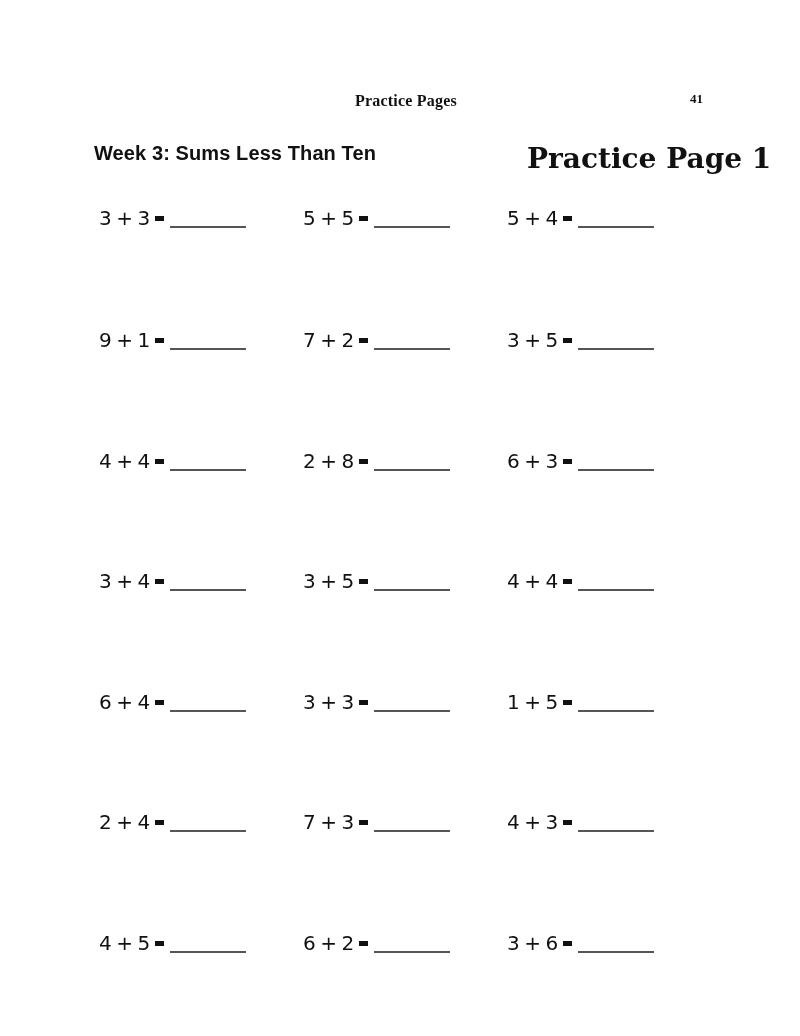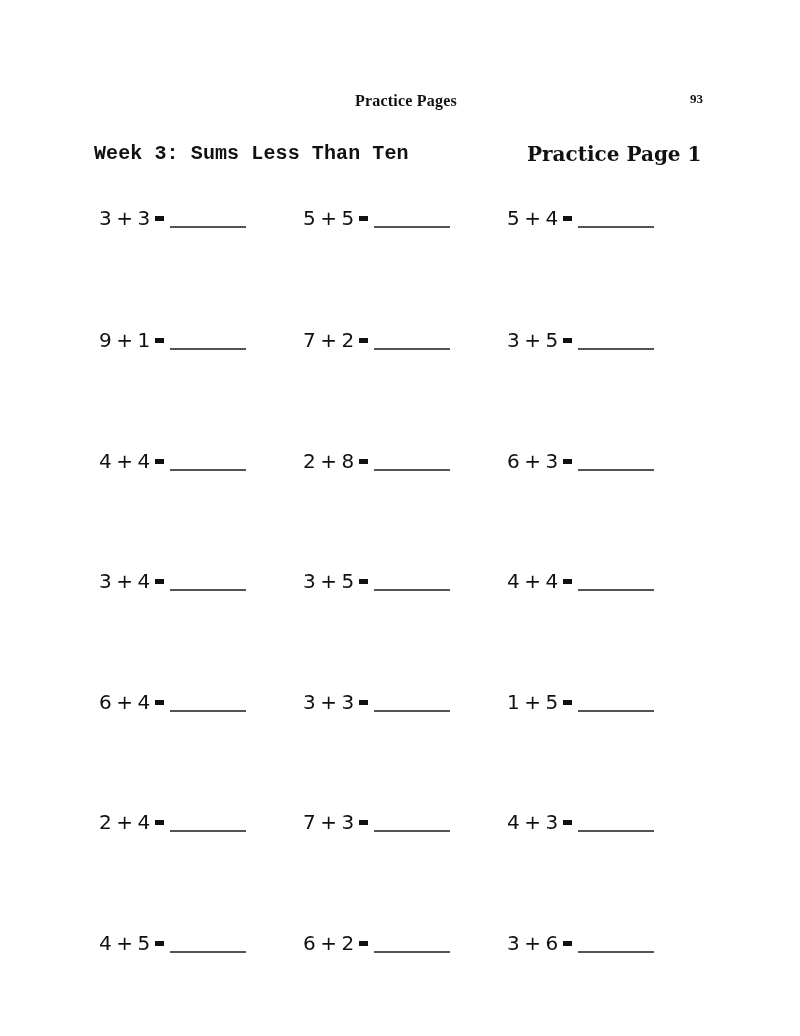--- a/index.html
+++ b/index.html
@@ -28,32 +28,32 @@
       top: 91px;
       left: 690px;
       font-family: "Liberation Serif", "DejaVu Serif", serif;
       font-weight: bold;
       font-size: 13px;
     }
     .title-left {
       position: absolute;
       top: 142px;
       left: 94px;
-      font-family: Liberation Mono, monospace;
+      font-family: Liberation Sans, sans-serif;
       font-weight: bold;
       font-size: 20px;
       letter-spacing: 0.1px;
     }
     .title-right {
       position: absolute;
       top: 142px;
       left: 527px;
       font-family: "DejaVu Serif", "Liberation Serif", serif;
       font-weight: bold;
-      font-size: 20px;
+      font-size: 28px;
     }
     .problem {
       position: absolute;
       display: flex;
       align-items: flex-end;
       font-family: "DejaVu Sans", "Liberation Sans", sans-serif;
       font-size: 20px;
       line-height: 24px;
       height: 26px;
     }
@@ -78,21 +78,21 @@
       border-bottom: 2px solid #555;
       margin-left: 2px;
       margin-bottom: 2px;
       box-sizing: border-box;
     }
   </style>
 </head>
 <body>
 
 <div class="running-head">Practice Pages</div>
-<div class="page-number">93</div>
+<div class="page-number">41</div>
 
 <div class="title-left">Week 3: Sums Less Than Ten</div>
 <div class="title-right">Practice Page 1</div>
 
 <div id="problems">
     <div class="problem" style="left: 99px; top: 204px;">
       <span class="expr">3</span>
       <span class="expr" style="margin: 0px 4px;">+</span>
       <span class="expr">3</span>
       <span class="eq"></span>

